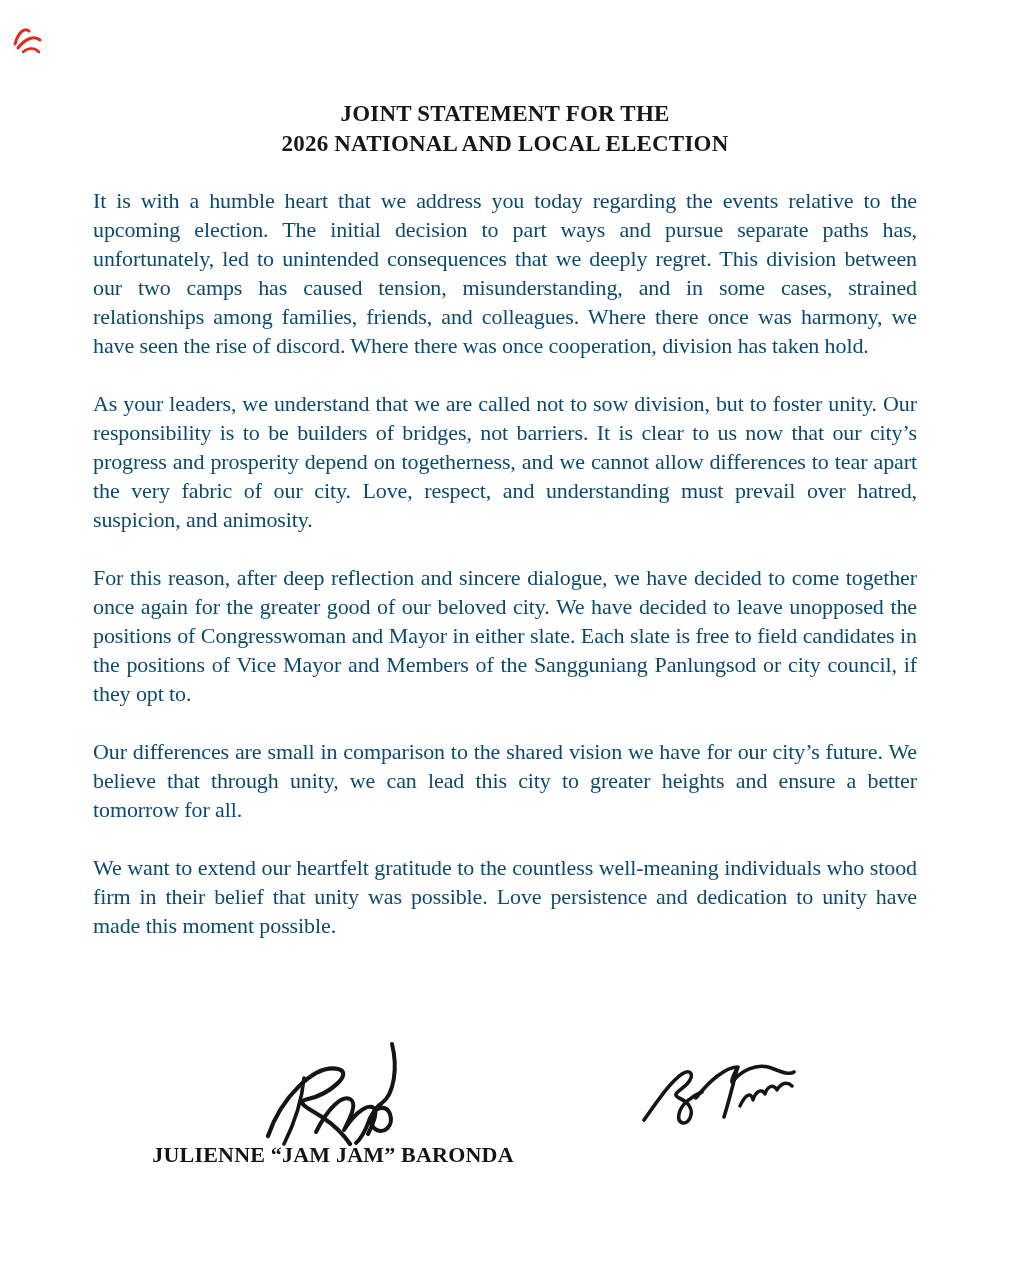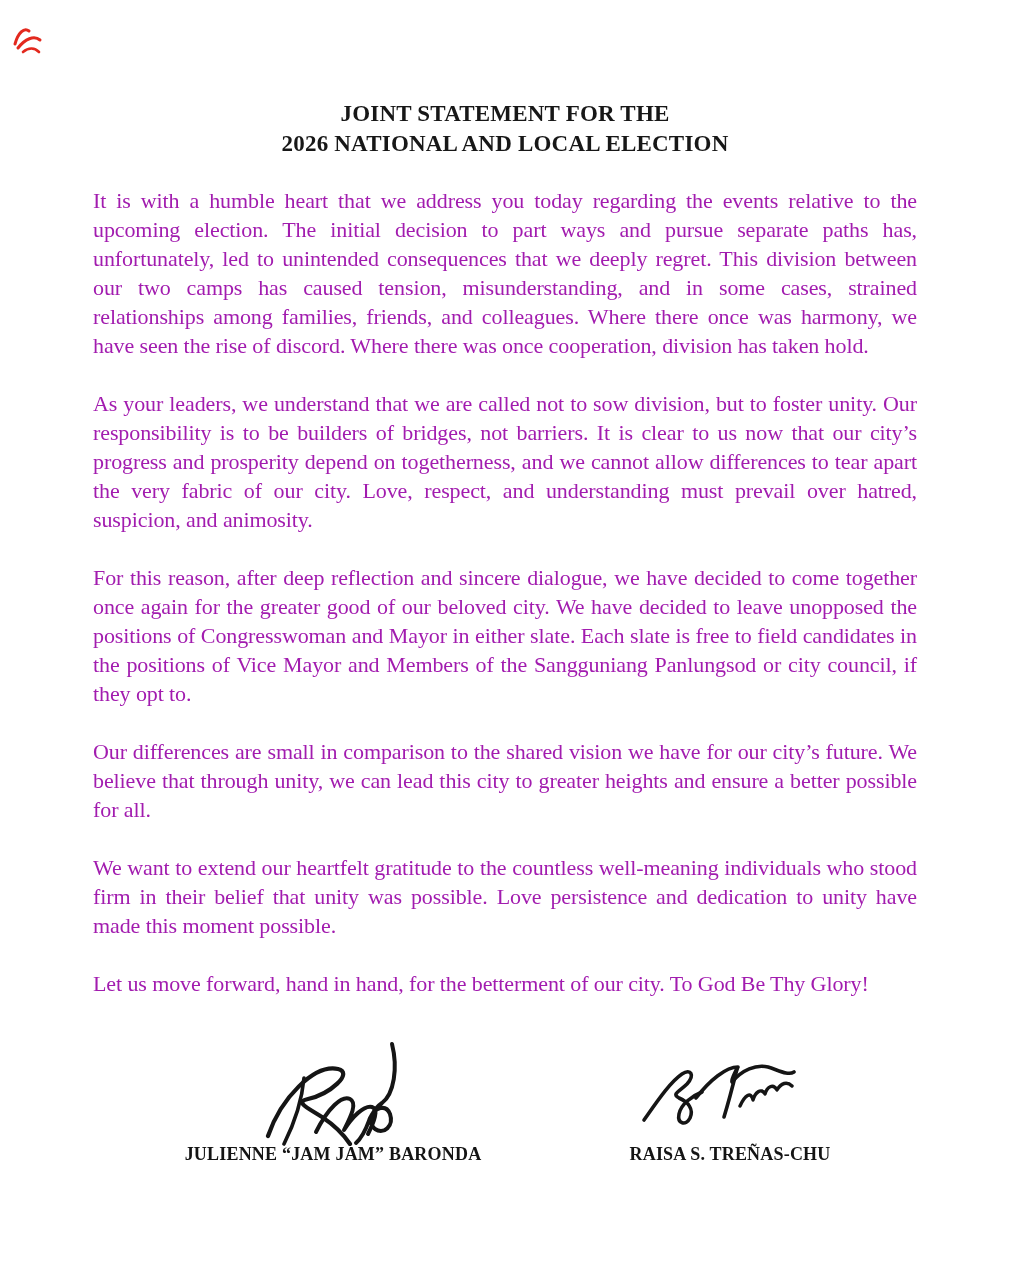--- a/index.html
+++ b/index.html
@@ -39,41 +39,41 @@
     letter-spacing: 0.2px;
     color: #171717;
   }
   .para {
     margin: 0 0 29px 0;
     font-size: 22px;
     line-height: 29px;
     text-align: justify;
     text-justify: inter-word;
     letter-spacing: -0.1px;
-    color: #a21caf;
+    color: #0c4a6e;
   }
   .signature {
     position: absolute;
   }
   .sig-left {
     left: 248px;
     top: 1038px;
     width: 152px;
     height: 108px;
   }
   .sig-right {
     left: 636px;
     top: 1058px;
     width: 166px;
     height: 78px;
   }
   .signatory-name {
     position: absolute;
     top: 1141px;
-    font-size: 18px;
+    font-size: 22px;
     line-height: 27px;
     font-weight: 700;
     text-align: center;
     letter-spacing: 0.2px;
     color: #141414;
     white-space: nowrap;
   }
   .name-left {
     left: 98px;
     width: 470px;
@@ -101,35 +101,33 @@
 
   <div class="content">
     <h1 class="doc-title">
       <div>JOINT STATEMENT FOR THE</div>
       <div>2026 NATIONAL AND LOCAL ELECTION</div>
     </h1>
 
     <p class="para">It is with a humble heart that we address you today regarding the events relative to the upcoming election. The initial decision to part ways and pursue separate paths has, unfortunately, led to unintended consequences that we deeply regret. This division between our two camps has caused tension, misunderstanding, and in some cases, strained relationships among families, friends, and colleagues. Where there once was harmony, we have seen the rise of discord. Where there was once cooperation, division has taken hold.</p>
     <p class="para">As your leaders, we understand that we are called not to sow division, but to foster unity. Our responsibility is to be builders of bridges, not barriers. It is clear to us now that our city’s progress and prosperity depend on togetherness, and we cannot allow differences to tear apart the very fabric of our city. Love, respect, and understanding must prevail over hatred, suspicion, and animosity.</p>
     <p class="para">For this reason, after deep reflection and sincere dialogue, we have decided to come together once again for the greater good of our beloved city. We have decided to leave unopposed the positions of Congresswoman and Mayor in either slate. Each slate is free to field candidates in the positions of Vice Mayor and Members of the Sangguniang Panlungsod or city council, if they opt to.</p>
-    <p class="para">Our differences are small in comparison to the shared vision we have for our city’s future. We believe that through unity, we can lead this city to greater heights and ensure a better possible for all.</p>
+    <p class="para">Our differences are small in comparison to the shared vision we have for our city’s future. We believe that through unity, we can lead this city to greater heights and ensure a better tomorrow for all.</p>
     <p class="para">We want to extend our heartfelt gratitude to the countless well-meaning individuals who stood firm in their belief that unity was possible. Love persistence and dedication to unity have made this moment possible.</p>
-    <p class="para">Let us move forward, hand in hand, for the betterment of our city. To God Be Thy Glory!</p>
   </div>
 
   <svg class="signature sig-left" viewBox="0 0 152 108" aria-hidden="true">
     <path d="M20,98 C33,60 66,26 90,31 C106,35 82,56 60,61 C46,64 60,70 74,79 C86,87 96,97 102,106" stroke="#151515" stroke-width="4.2"></path>
     <path d="M68,94 C80,70 94,57 102,61 C110,65 102,80 96,92 C104,79 116,67 124,69 C131,71 126,84 120,96" stroke="#151515" stroke-width="4"></path>
     <path d="M144,6 C150,30 146,56 134,65 C124,72 119,85 127,91 C136,97 146,88 142,76 C138,66 127,69 122,80 C119,88 116,98 108,105" stroke="#151515" stroke-width="4"></path>
     <path d="M56,40 C54,62 46,86 36,106" stroke="#151515" stroke-width="3.6"></path>
   </svg>
 
   <svg class="signature sig-right" viewBox="0 0 166 78" aria-hidden="true">
     <path d="M8,62 C20,45 34,24 46,16 C55,10 59,17 51,26 C44,33 35,36 43,40 C52,44 58,51 54,60 C50,68 41,66 43,56 C45,46 56,38 66,34" stroke="#151515" stroke-width="3.6"></path>
     <path d="M60,40 C74,22 90,9 102,9 C98,16 95,22 96,24 C106,12 120,6 132,9 C142,12 152,18 158,14" stroke="#151515" stroke-width="3.6"></path>
     <path d="M101,11 C97,27 92,46 88,59" stroke="#151515" stroke-width="3.6"></path>
     <path d="M104,48 C109,37 115,33 117,42 C119,35 125,29 129,36 C131,29 137,25 141,32 C145,25 151,23 156,28" stroke="#151515" stroke-width="3.4"></path>
   </svg>
 
   <div class="signatory-name name-left">JULIENNE “JAM JAM” BARONDA</div>
-  <div class="signatory-name name-right">RAISA S. TREÑAS-CHU</div>
 
 </div>
 
 </body></html>

